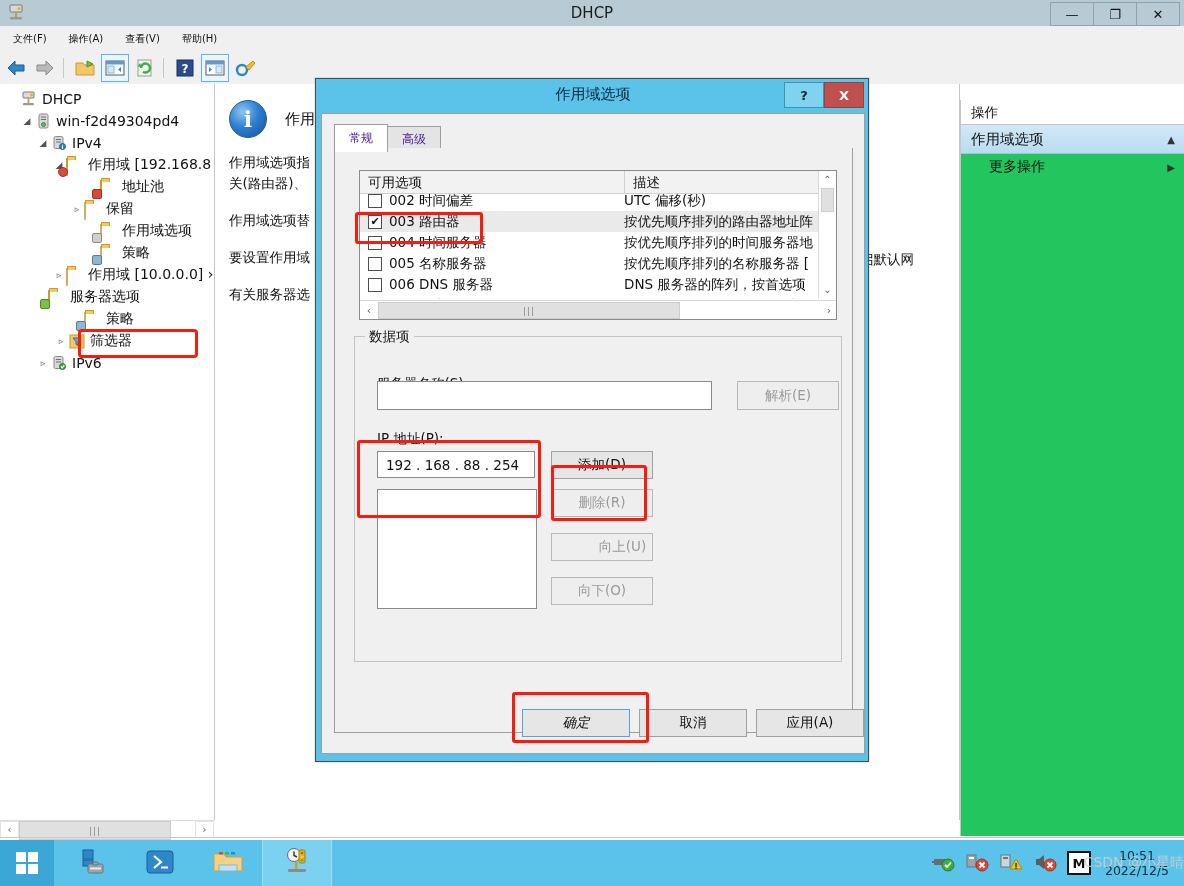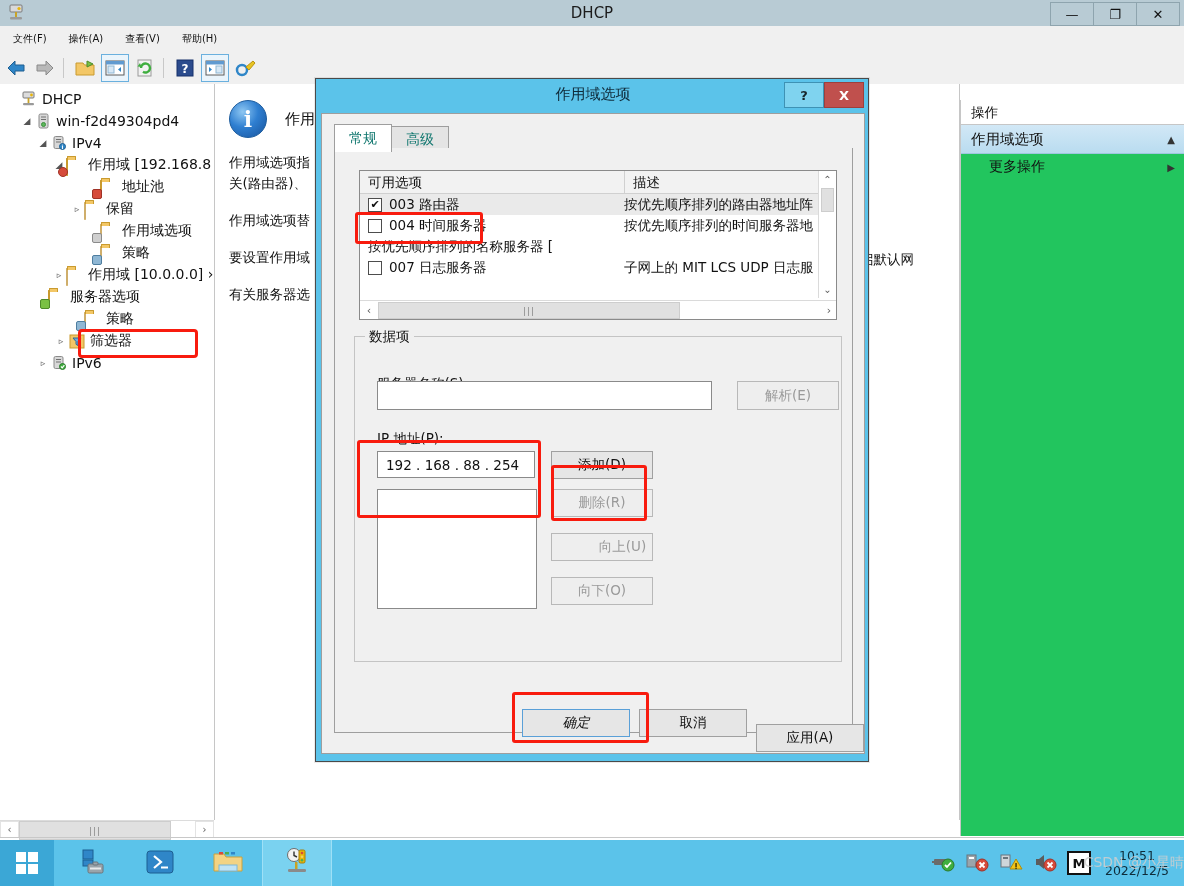--- a/index.html
+++ b/index.html
@@ -104,21 +104,21 @@
     text-align:center;font-size:15px;color:#0f2b3a;}
   .dlg-btns{position:absolute;right:4px;top:3px;display:flex;}
   .dlg-b{width:38px;height:24px;display:flex;align-items:center;justify-content:center;
     font-size:13px;font-weight:bold;color:#17242a;border:1px solid #3e92b4;background:#7fd3ef;}
   .dlg-b.x{background:#c0504d;color:#fff;border-color:#9e3f3c;}
   .dlg-body{position:absolute;left:5px;top:34px;width:544px;height:641px;
     background:#f0f0f0;border:1px solid #9e9e9e;box-sizing:border-box;}
 
   
   .tabs{position:absolute;left:12px;top:10px;display:flex;align-items:flex-end;}
-  .tab{height:25px;padding:0 14px;line-height:25px;font-size:14px;color:#0f766e;
+  .tab{height:25px;padding:0 14px;line-height:25px;font-size:12px;color:#4c1d95;
     border:1px solid #9e9e9e;border-bottom:none;background:#e4e4e4;margin-right:-1px;}
   .tab.active{background:#fff;height:27px;line-height:27px;position:relative;z-index:2;}
   .tabpanel{position:absolute;left:12px;top:34px;width:519px;height:585px;
     background:#f0f0f0;border:1px solid #9e9e9e;border-top:none;box-sizing:border-box;}
 
   
   .lvwrap{position:absolute;left:24px;top:22px;width:478px;height:150px;
     background:#fff;border:1px solid #8a8a8a;box-sizing:border-box;overflow:hidden;}
   .lv-head{display:flex;height:22px;background:#f2f2f2;border-bottom:1px solid #d0d0d0;
     font-size:13.5px;color:#111;}
@@ -468,36 +468,54 @@
       </div>
 
       <div class="tabpanel">
 
         <div class="lvwrap">
           <div class="lv-head">
             <div class="lv-h1">可用选项</div>
             <div class="lv-h2">描述</div>
           </div>
           <div class="lv-rows">
+            <div class="lv-row" style="margin-top:-4px;">
+              <div class="lv-c1">
+                  <span class="cbx"></span>
+                  <span>002 时间偏差</span>
+                </div>
+              <div class="lv-c2">UTC 偏移(秒)</div>
+            </div>
             <div class="lv-row sel">
               <div class="lv-c1">
                   <span class="cbx">✔</span>
                   <span>003 路由器</span>
                 </div>
               <div class="lv-c2">按优先顺序排列的路由器地址阵</div>
             </div>
             <div class="lv-row">
               <div class="lv-c1">
                   <span class="cbx"></span>
                   <span>004 时间服务器</span>
                 </div>
               <div class="lv-c2">按优先顺序排列的时间服务器地</div>
             </div>
             <div class="lv-row">
+              <div class="lv-c1">
+                  <span class="cbx"></span>
+                  <span>005 名称服务器</span>
+                </div>
               <div class="lv-c2">按优先顺序排列的名称服务器 [</div>
+            </div>
+            <div class="lv-row">
+              <div class="lv-c1">
+                  <span class="cbx"></span>
+                  <span>006 DNS 服务器</span>
+                </div>
+              <div class="lv-c2">DNS 服务器的阵列，按首选项</div>
             </div>
             <div class="lv-row">
               <div class="lv-c1">
                   <span class="cbx"></span>
                   <span>007 日志服务器</span>
                 </div>
               <div class="lv-c2">子网上的 MIT LCS UDP 日志服</div>
             </div>
           </div>
 
@@ -530,21 +548,21 @@
           <div class="listbox" style="left:22px;top:152px;width:160px;height:120px;"></div>
           <div class="btn dis" style="left:196px;top:152px;width:102px;height:28px;">删除(R)</div>
           <div class="btn dis" style="left:196px;top:196px;width:102px;height:28px;padding-left:41px;">向上(U)</div>
           <div class="btn dis" style="left:196px;top:240px;width:102px;height:28px;">向下(O)</div>
         </div>
       </div>
 
       <div class="dlg-foot">
         <div class="fbtn def" style="left:200px;top:4px;font-style:italic;">确定</div>
         <div class="fbtn" style="left:317px;top:4px;">取消</div>
-        <div class="fbtn" style="left:434px;top:19px;">应用(A)</div>
+        <div class="fbtn" style="left:434px;top:4px;">应用(A)</div>
       </div>
     </div>
   </div>
 
   <div class="hl" style="left:355px;top:212px;width:128px;height:32px;"></div>
   <div class="hl" style="left:357px;top:440px;width:184px;height:78px;"></div>
   <div class="hl" style="left:551px;top:465px;width:96px;height:56px;"></div>
   <div class="hl" style="left:512px;top:692px;width:137px;height:51px;"></div>
 
   <div class="taskbar">

